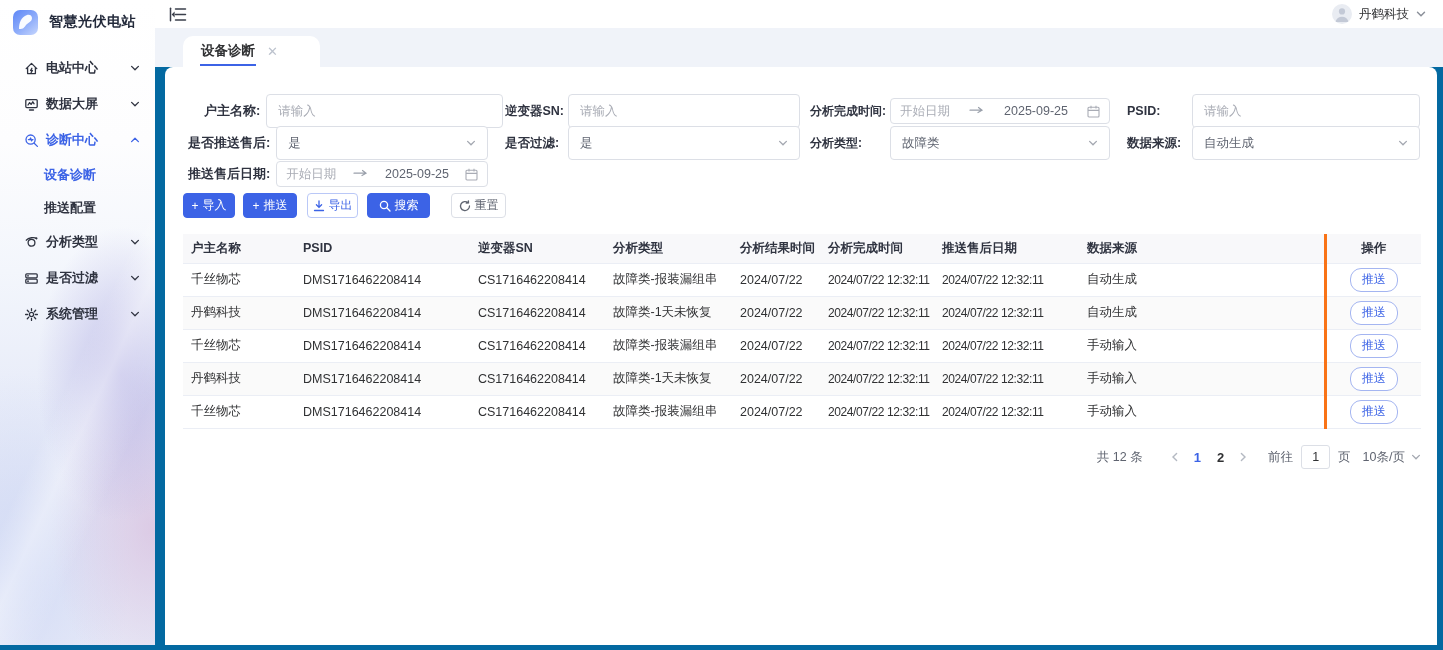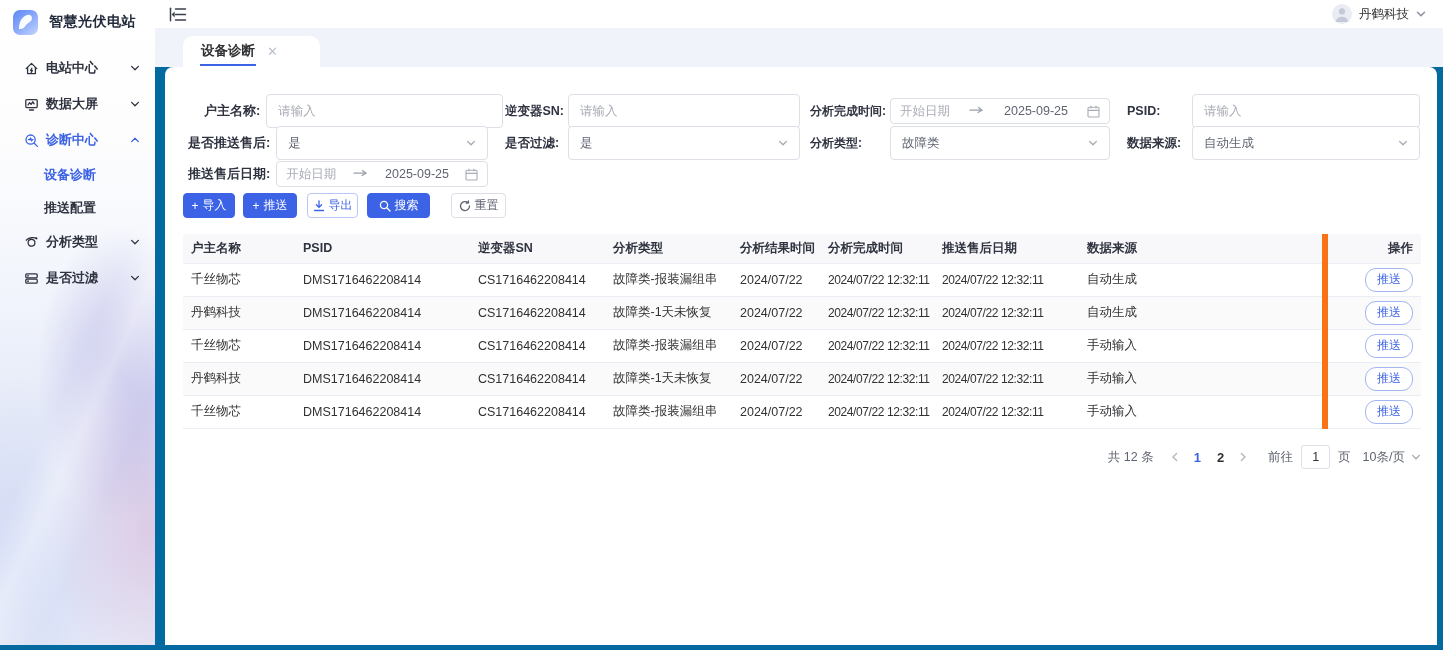--- a/index.html
+++ b/index.html
@@ -61,25 +61,25 @@
 .btn-primary{background:#3c63e6;color:#fff;border:1px solid #3c63e6}
 .btn-blue{background:#fff;color:#3c63e6;border:1px solid #bac8f7}
 .btn-gray{background:#fff;color:#5f6470;border:1px solid #dcdfe6}
 .bic{width:12px;height:12px;flex:none}
 
 table{position:absolute;left:18px;top:167px;width:1238px;border-collapse:collapse;table-layout:fixed}
 th{height:29px;background:#f8f8fa;font-size:12.5px;font-weight:700;color:#2f3340;text-align:left;padding:0 8px;white-space:nowrap;border-bottom:1px solid #ebeef5}
 td{height:33px;font-size:12.5px;color:#303133;text-align:left;padding:0 8px;white-space:nowrap;overflow:hidden;border-bottom:1px solid #ebeef5}
 tr.stripe td{background:#fafafa}
 td.dt{font-size:12px;letter-spacing:-.4px;padding-right:2px}
-th.op,td.op{border-left:6px solid #f97316;text-align:right}
+th.op,td.op{border-left:3px solid #f97316;text-align:center}
 .pill{display:inline-block;border:1px solid #a4b5f1;color:#3c63e6;font-size:12px;border-radius:11px;padding:2.5px 11px;background:#fff;cursor:pointer}
 
 .pager{position:absolute;top:377px;right:16px;height:26px;display:flex;align-items:center;font-size:12.5px;color:#5f6470}
-.pg-total{margin-right:10px}
+.pg-total{margin-right:21px}
 .pg-ar{width:10px;height:10px;color:#b4b9c2;margin:0 6px}
 .pg-num{font-size:13px;font-weight:700;color:#303133;margin:0 8px;cursor:pointer}
 .pg-num.cur{color:#3c63e6}
 .pg-goto{margin-left:14px}
 .pg-input{width:29px;height:24px;border:1px solid #dcdfe6;border-radius:3px;text-align:center;line-height:22px;margin:0 8px;font-size:12.5px;color:#303133}
 .pg-size{margin-left:12px;display:flex;align-items:center;gap:6px;cursor:pointer}
 </style>
 </head>
 <body>
 
@@ -143,20 +143,30 @@
             <path d="M1.6 3.4 5 6.8l3.4-3.4"></path>
           </svg>
         </div>
         <div class="mi">
           <svg class="ic stroke" viewBox="0 0 15 15">
             <rect x="1.8" y="2.8" width="11.4" height="4" rx="1"></rect>
             <rect x="1.8" y="8.2" width="11.4" height="4" rx="1"></rect>
             <path d="M4 4.8h.01M4 10.2h.01" stroke-width="1.8"></path>
           </svg>
           <span class="lb">是否过滤</span>
+          <svg class="ar stroke" viewBox="0 0 10 10">
+            <path d="M1.6 3.4 5 6.8l3.4-3.4"></path>
+          </svg>
+        </div>
+        <div class="mi">
+          <svg class="ic stroke" viewBox="0 0 15 15">
+            <circle cx="7.5" cy="7.5" r="2.1"></circle>
+            <path d="M7.5 1.6v2M7.5 11.4v2M1.6 7.5h2M11.4 7.5h2M3.3 3.3l1.4 1.4M10.3 10.3l1.4 1.4M11.7 3.3l-1.4 1.4M4.7 10.3l-1.4 1.4"></path>
+          </svg>
+          <span class="lb">系统管理</span>
           <svg class="ar stroke" viewBox="0 0 10 10">
             <path d="M1.6 3.4 5 6.8l3.4-3.4"></path>
           </svg>
         </div>
       </nav>
   </aside>
 
   <div class="topbar">
     <svg class="fold" viewBox="0 0 18 15" fill="none" stroke="currentColor" stroke-width="1.5" stroke-linecap="round">
         <path d="M6.5 2h10M6.5 7.5h10M6.5 13h10"></path>

